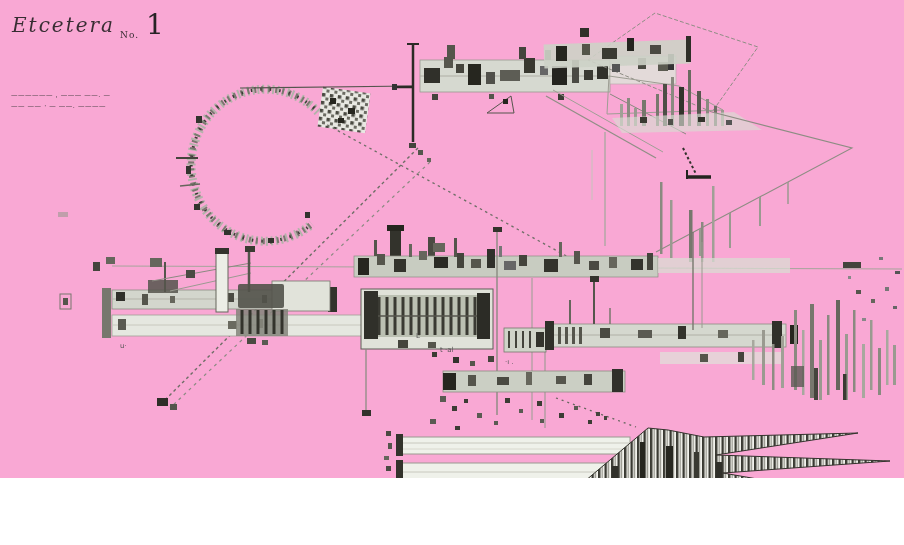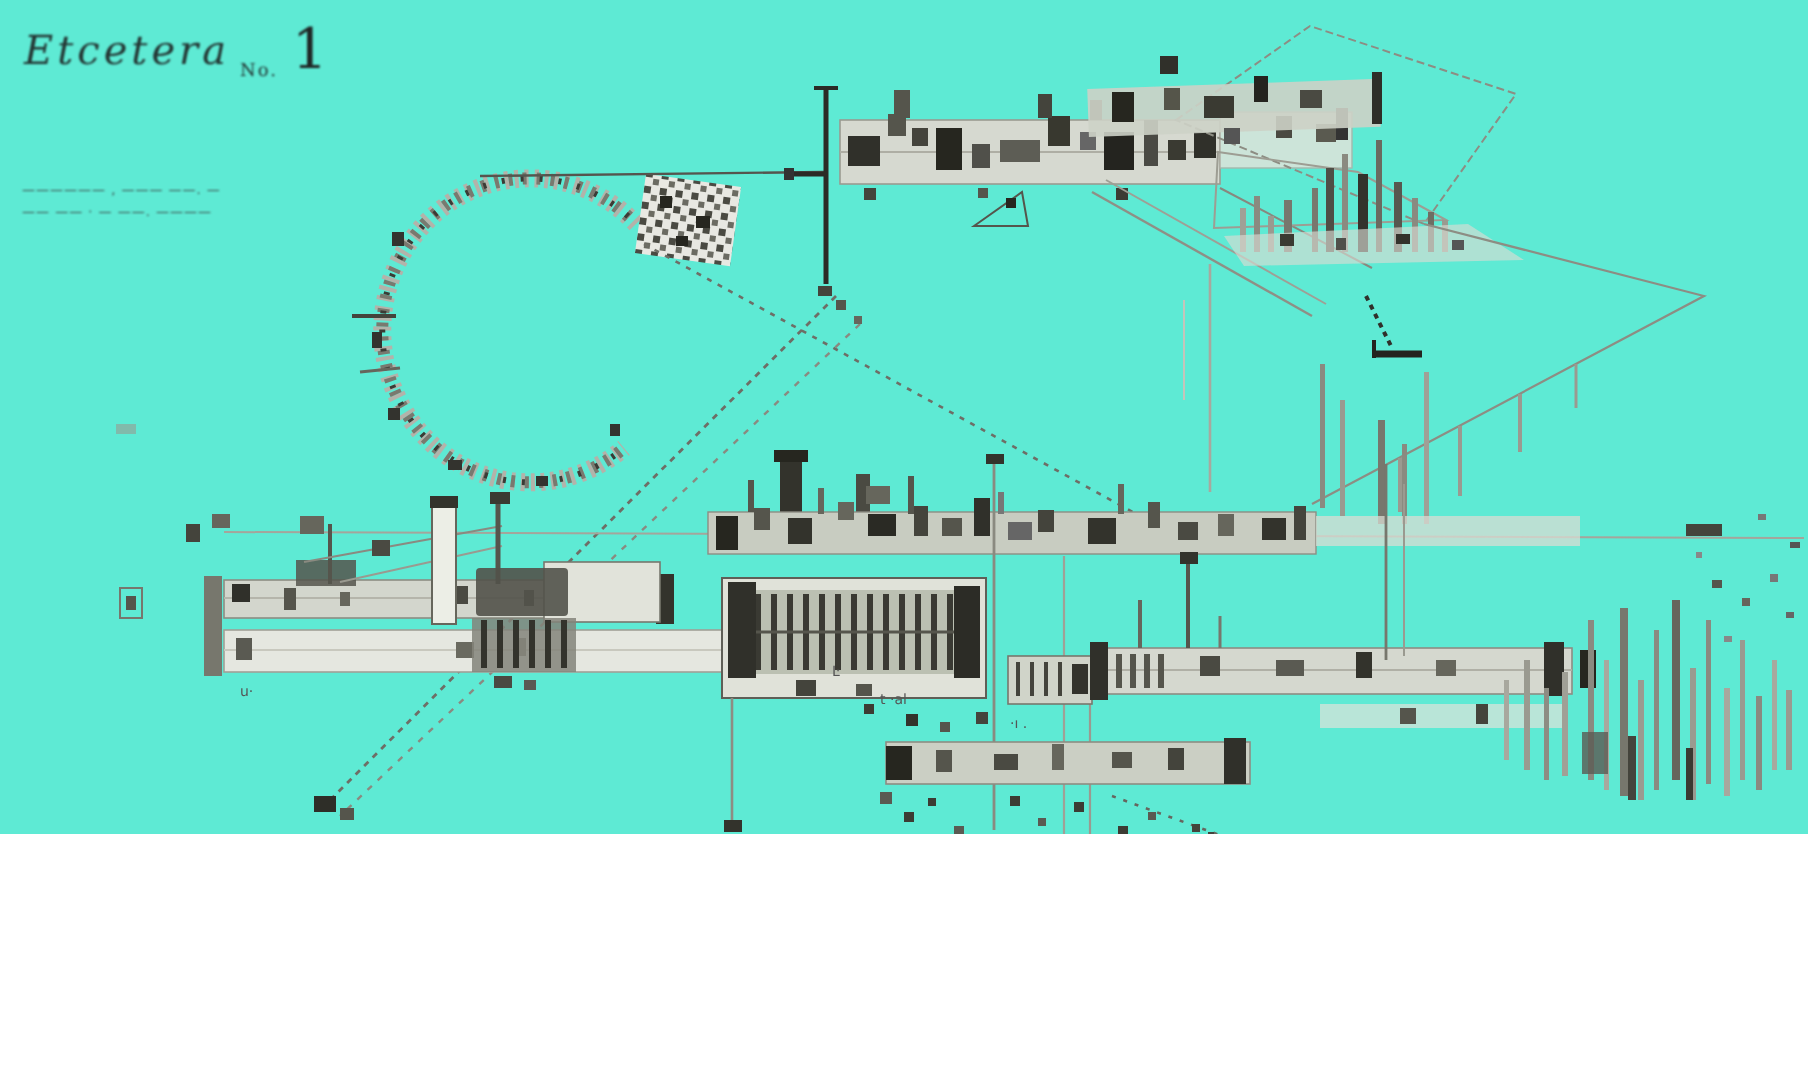--- a/index.html
+++ b/index.html
@@ -1,16 +1,16 @@
 <!DOCTYPE html>
 <html><head>
 <meta charset="utf-8">
 <style>
   html,body{margin:0;padding:0;background:#fff;}
-  .stage{position:relative;width:904px;height:417px;background:#5eead4;overflow:hidden;
+  .stage{position:relative;width:904px;height:478px;background:#f9a8d4;overflow:hidden;
          font-family:"Liberation Sans",sans-serif;}
   .artwork{position:absolute;left:0;top:0;width:904px;height:512px;margin:0;}
   .drawing{position:absolute;left:0;top:0;filter:blur(.3px);}
   .title-script{position:absolute;left:12px;top:8px;color:#1c1c1c;filter:blur(.6px);
                 font-family:"DejaVu Serif",serif;white-space:nowrap;}
   .title-script .word{font-style:italic;font-size:20px;letter-spacing:2px;opacity:.88;}
   .title-script .no{font-size:9px;letter-spacing:1px;margin-left:5px;vertical-align:-6px;opacity:.9;}
   .title-script .num{font-size:28px;margin-left:7px;vertical-align:-2px;opacity:.95;}
   .credit{position:absolute;left:11px;top:90px;font-size:6.5px;line-height:11px;color:#3a3a3a;
           letter-spacing:.5px;filter:blur(.5px);font-family:"DejaVu Sans",sans-serif;}

